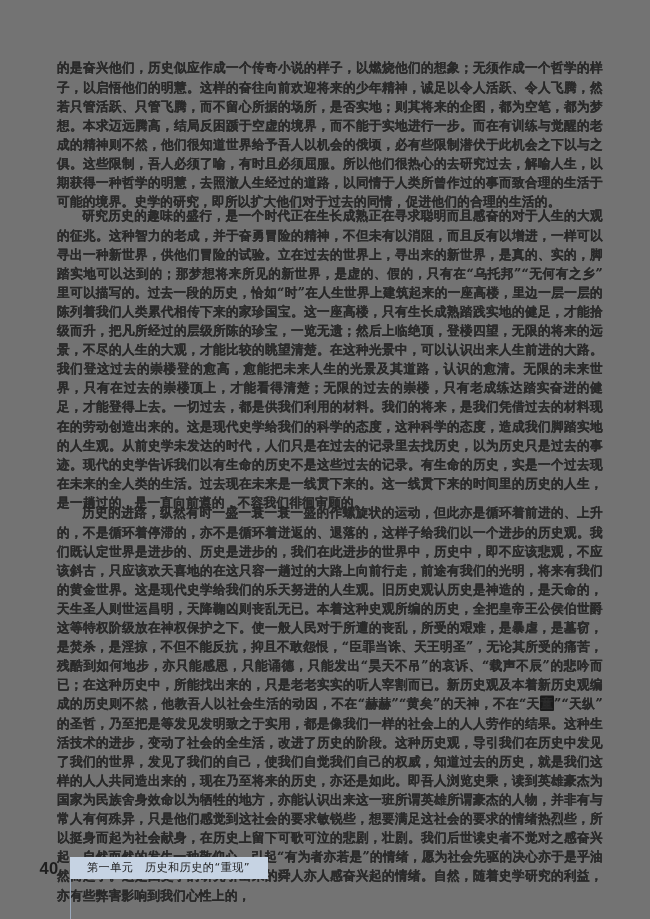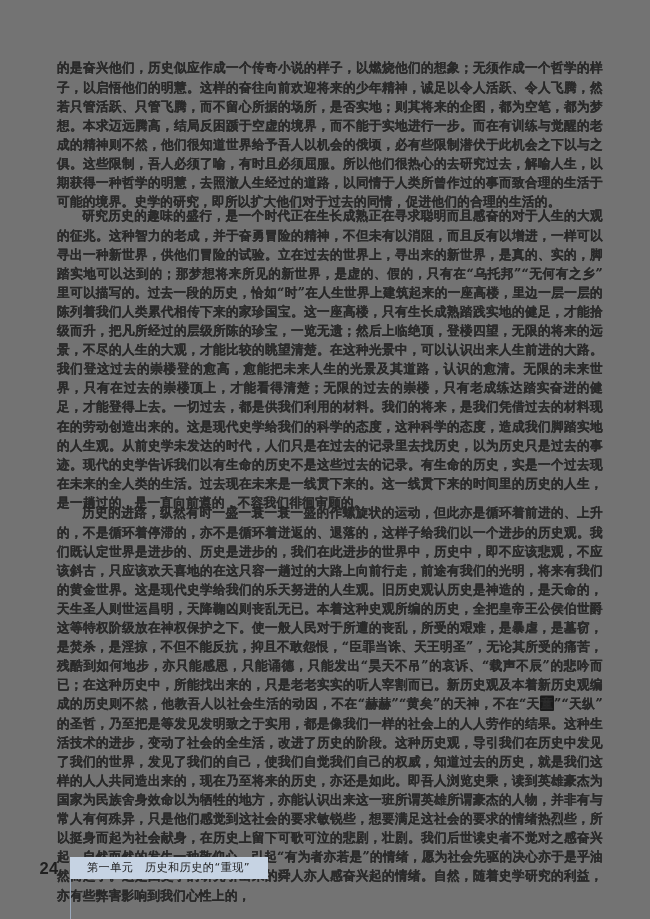--- a/index.html
+++ b/index.html
@@ -117,21 +117,21 @@
 
     <p class="para first">的是奋兴他们，历史似应作成一个传奇小说的样子，以燃烧他们的想象；无须作成一个哲学的样子，以启悟他们的明慧。这样的奋往向前欢迎将来的少年精神，诚足以令人活跃、令人飞腾，然若只管活跃、只管飞腾，而不留心所据的场所，是否实地；则其将来的企图，都为空笔，都为梦想。本求迈远腾高，结局反困踬于空虚的境界，而不能于实地进行一步。而在有训练与觉醒的老成的精神则不然，他们很知道世界给予吾人以机会的俄顷，必有些限制潜伏于此机会之下以与之俱。这些限制，吾人必须了喻，有时且必须屈服。所以他们很热心的去研究过去，解喻人生，以期获得一种哲学的明慧，去照澈人生经过的道路，以同情于人类所曾作过的事而致合理的生活于可能的境界。史学的研究，即所以扩大他们对于过去的同情，促进他们的合理的生活的。</p>
 
     <p class="para">研究历史的趣味的盛行，是一个时代正在生长成熟正在寻求聪明而且感奋的对于人生的大观的征兆。这种智力的老成，并于奋勇冒险的精神，不但未有以消阻，而且反有以增进，一样可以寻出一种新世界，供他们冒险的试验。立在过去的世界上，寻出来的新世界，是真的、实的，脚踏实地可以达到的；那梦想将来所见的新世界，是虚的、假的，只有在“乌托邦”“无何有之乡”里可以描写的。过去一段的历史，恰如“时”在人生世界上建筑起来的一座高楼，里边一层一层的陈列着我们人类累代相传下来的家珍国宝。这一座高楼，只有生长成熟踏践实地的健足，才能拾级而升，把凡所经过的层级所陈的珍宝，一览无遗；然后上临绝顶，登楼四望，无限的将来的远景，不尽的人生的大观，才能比较的眺望清楚。在这种光景中，可以认识出来人生前进的大路。我们登这过去的崇楼登的愈高，愈能把未来人生的光景及其道路，认识的愈清。无限的未来世界，只有在过去的崇楼顶上，才能看得清楚；无限的过去的崇楼，只有老成练达踏实奋进的健足，才能登得上去。一切过去，都是供我们利用的材料。我们的将来，是我们凭借过去的材料现在的劳动创造出来的。这是现代史学给我们的科学的态度，这种科学的态度，造成我们脚踏实地的人生观。从前史学未发达的时代，人们只是在过去的记录里去找历史，以为历史只是过去的事迹。现代的史学告诉我们以有生命的历史不是这些过去的记录。有生命的历史，实是一个过去现在未来的全人类的生活。过去现在未来是一线贯下来的。这一线贯下来的时间里的历史的人生，是一趟过的，是一直向前遵的，不容我们徘徊审顾的。</p>
 
     <p class="para"><span>历史的进路，纵然有时一盛一衰一衰一盛的作螺旋状的运动，但此亦是循环着前进的、上升的，不是循环着停滞的，亦不是循环着迸返的、退落的，这样子给我们以一个进步的历史观。我们既认定世界是进步的、历史是进步的，我们在此进步的世界中，历史中，即不应该悲观，不应该斜古，只应该欢天喜地的在这只容一趟过的大路上向前行走，前途有我们的光明，将来有我们的黄金世界。这是现代史学给我们的乐天努进的人生观。旧历史观认历史是神造的，是天命的，天生圣人则世运昌明，天降鞠凶则丧乱无已。本着这种史观所编的历史，全把皇帝王公侯伯世爵这等特权阶级放在神权保护之下。使一般人民对于所遭的丧乱，所受的艰难，是暴虐，是墓窃，是焚杀，是淫掠，不但不能反抗，抑且不敢怨恨，“臣罪当诛、天王明圣”，无论其所受的痛苦，残酷到如何地步，亦只能感恩，只能诵德，只能发出“昊天不吊”的哀诉、“载声不辰”的悲吟而已；在这种历史中，所能找出来的，只是老老实实的听人宰割而已。新历史观及本着新历史观编成的历史则不然，他教吾人以社会生活的动因，不在“赫赫”“黄矣”的天神，不在“天</span><span class="blk">童</span><span>”“天纵”的圣哲，乃至把是等发见发明致之于实用，都是像我们一样的社会上的人人劳作的结果。这种生活技术的进步，变动了社会的全生活，改进了历史的阶段。这种历史观，导引我们在历史中发见了我们的世界，发见了我们的自己，使我们自觉我们自己的权威，知道过去的历史，就是我们这样的人人共同造出来的，现在乃至将来的历史，亦还是如此。即吾人浏览史乘，读到英雄豪杰为国家为民族舍身效命以为牺牲的地方，亦能认识出来这一班所谓英雄所谓豪杰的人物，并非有与常人有何殊异，只是他们感觉到这社会的要求敏锐些，想要满足这社会的要求的情绪热烈些，所以挺身而起为社会献身，在历史上留下可歌可泣的悲剧，壮剧。我们后世读史者不觉对之感奋兴起，自然而然的发生一种敬仰心，引起“有为者亦若是”的情绪，愿为社会先驱的决心亦于是乎油然而起了。这是由史学的研究引出来的舜人亦人感奋兴起的情绪。自然，随着史学研究的利益，亦有些弊害影响到我们心性上的，</span></p>
 
   </div>
 
   <div id="footer">
-    <div id="folio">24</div>
+    <div id="folio">40</div>
 
     <div id="footer-bar">
       <div id="footer-bar-label">第一单元　历史和历史的“重现”</div>
     </div>
 
     <div id="footer-rule"></div>
   </div>
 
 </div>
 

